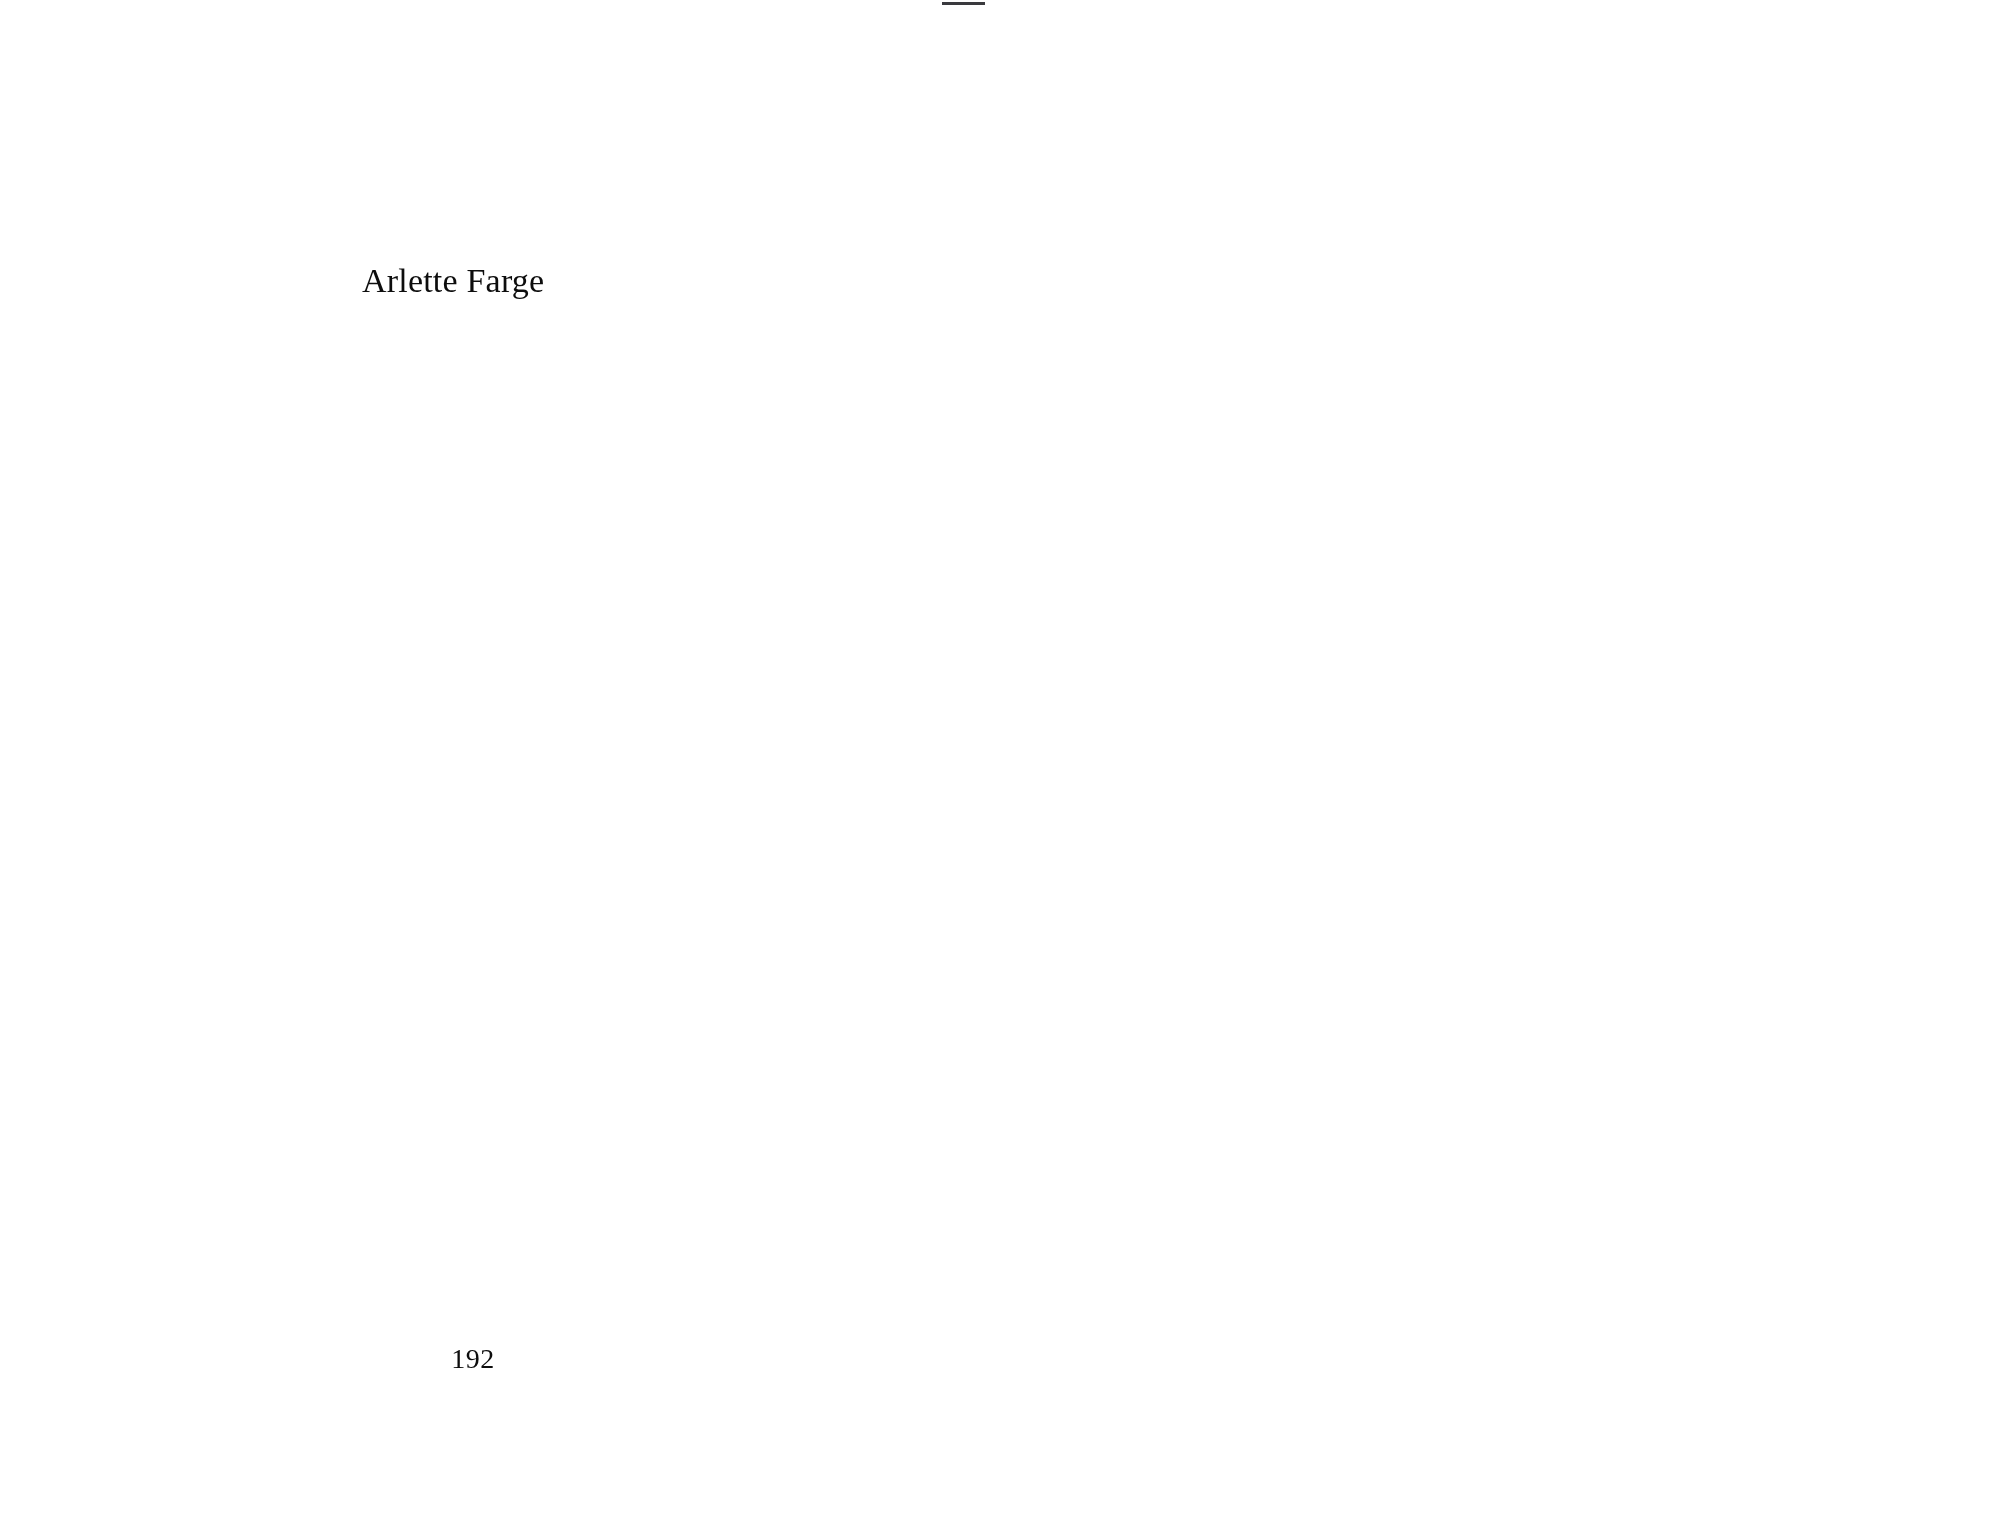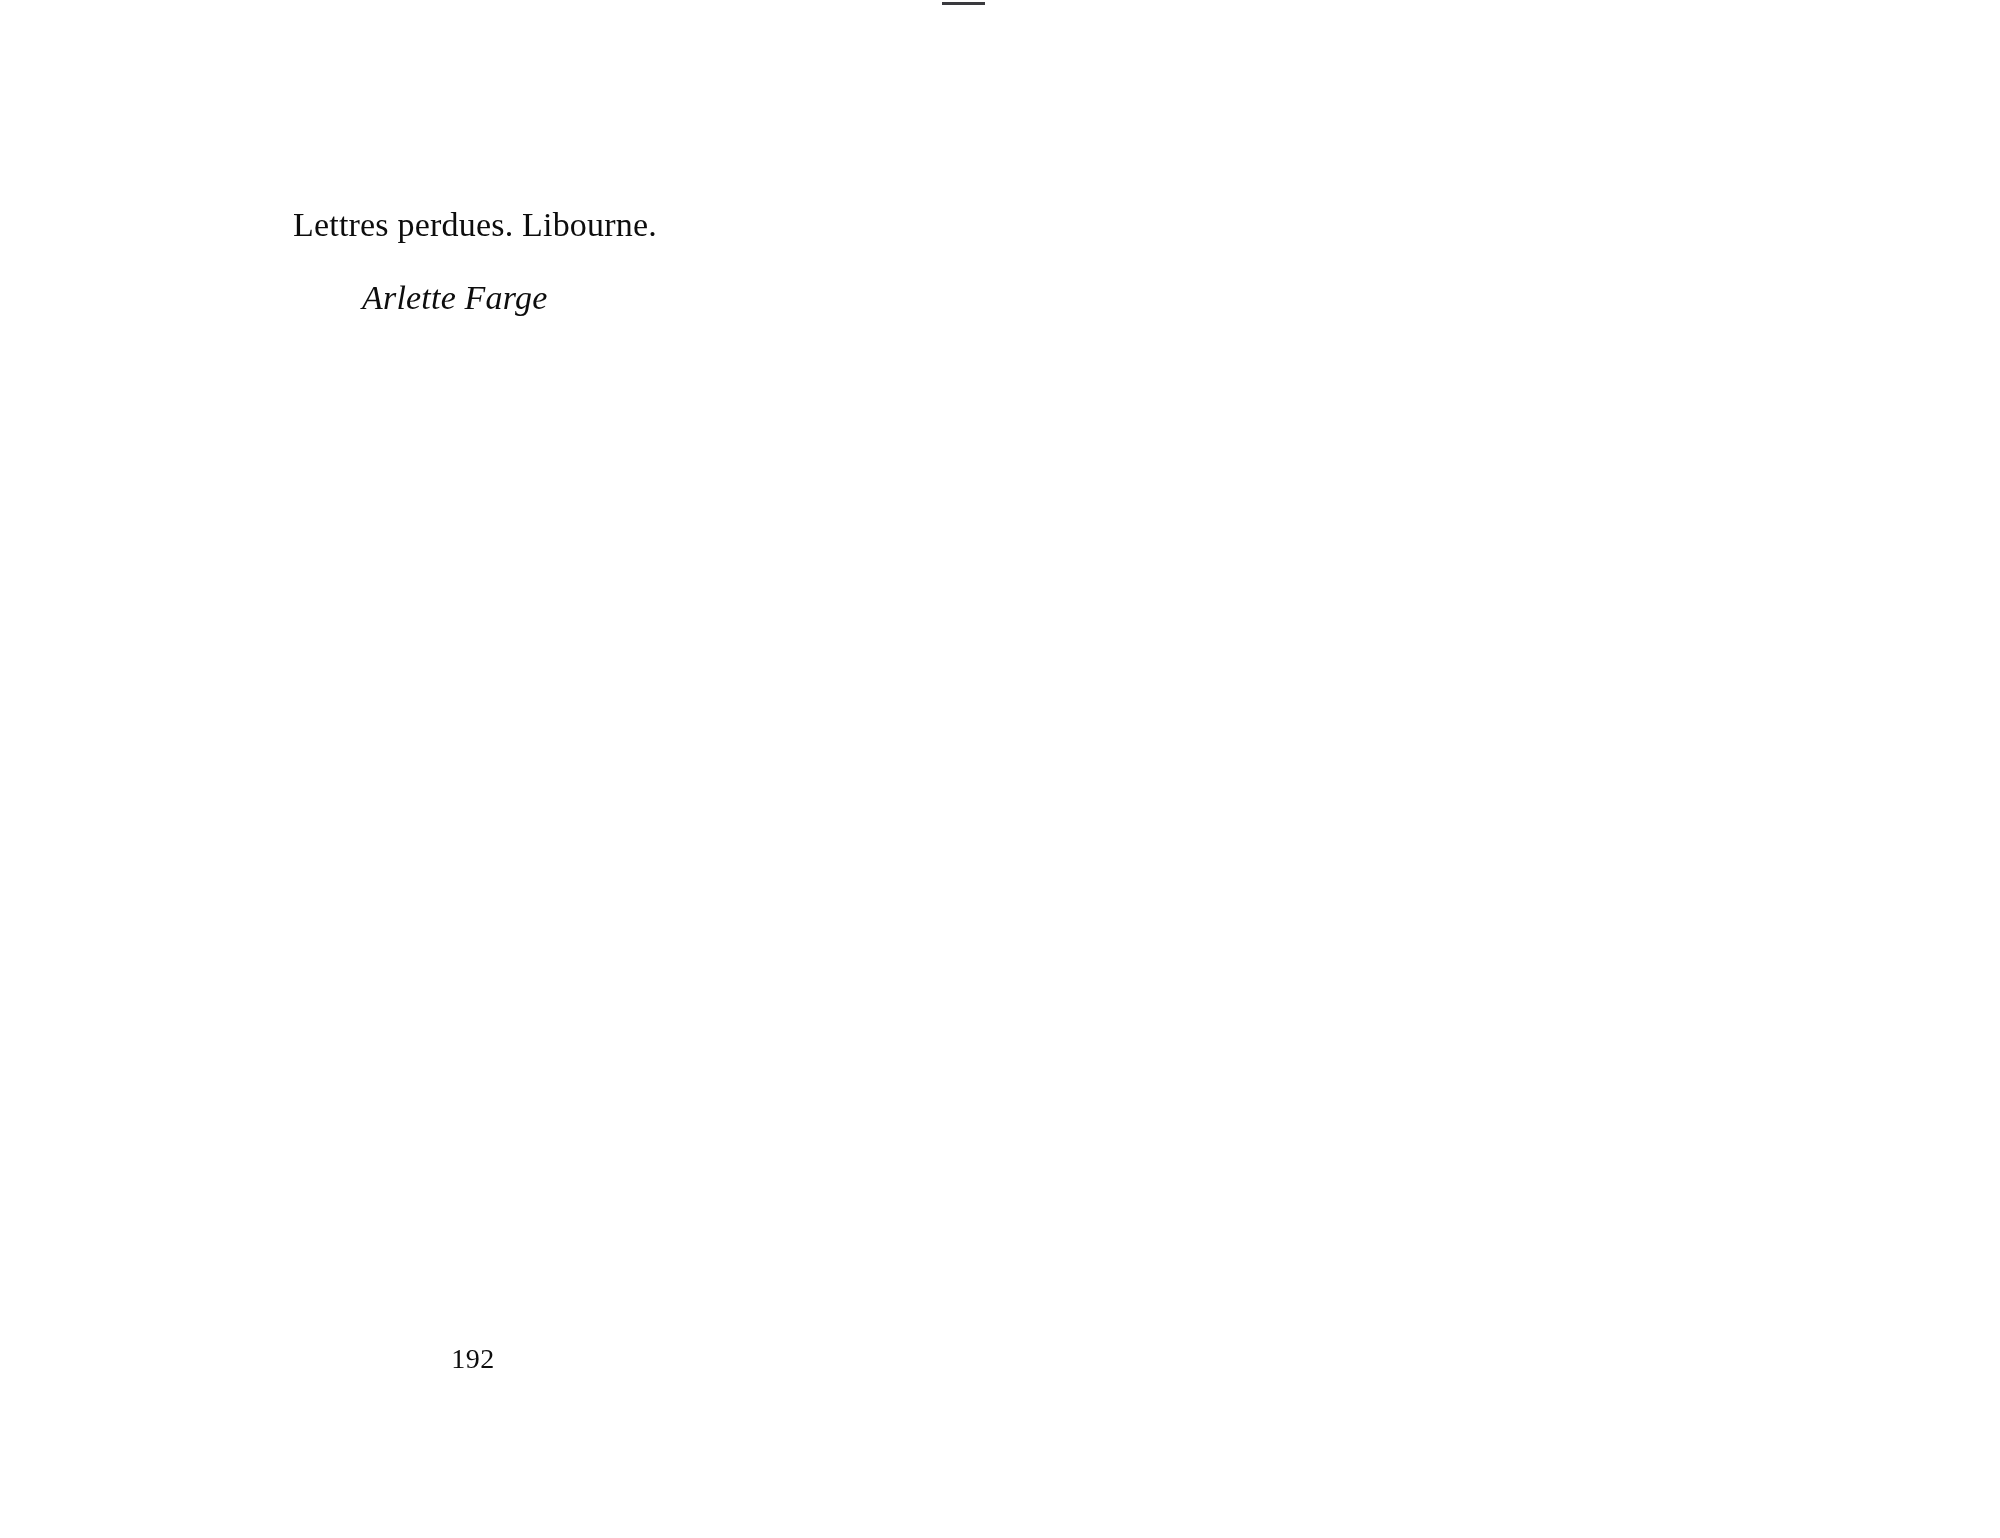--- a/index.html
+++ b/index.html
@@ -52,26 +52,25 @@
     top: 205px;
     font-size: 34px;
     line-height: 1.2;
     letter-spacing: 0.2px;
     white-space: nowrap;
   }
 
   .chapter-author {
     position: absolute;
     left: 362px;
-    top: 278px;
+    top: 261px;
     font-size: 34px;
     line-height: 1.2;
     letter-spacing: 0.2px;
     white-space: nowrap;
-    font-style: italic;
   }
 
   
   .folio {
     position: absolute;
     font-size: 28px;
     line-height: 1;
     letter-spacing: 0.5px;
   }
 
@@ -84,21 +83,20 @@
 </style>
 </head>
 <body>
 
 <div class="spread">
 
   <div class="gutter-mark"></div>
 
   <div class="page-verso">
 
-    <div class="chapter-title">Lettres perdues. Libourne.</div>
 
     <div class="chapter-author">Arlette Farge</div>
 
     <div class="folio folio-verso">192</div>
   </div>
 
   <div class="page-recto">
 
     
 

